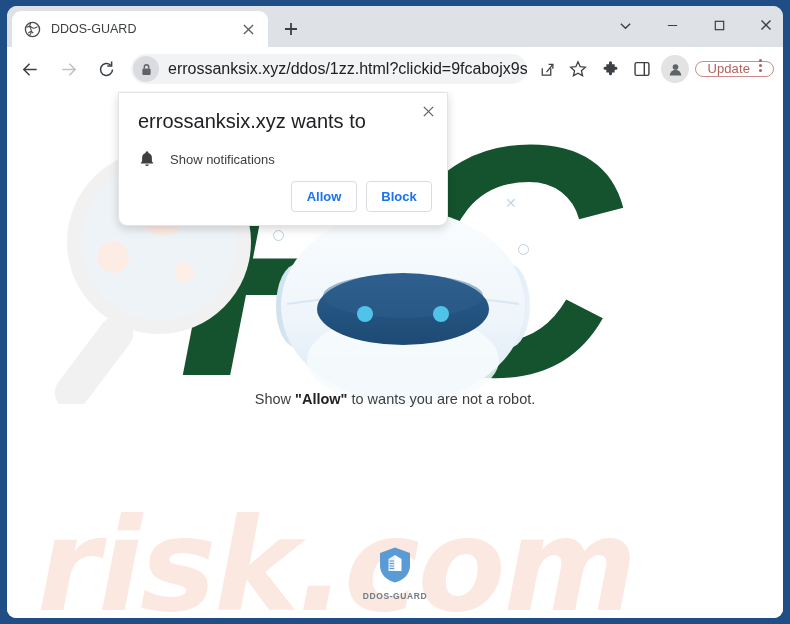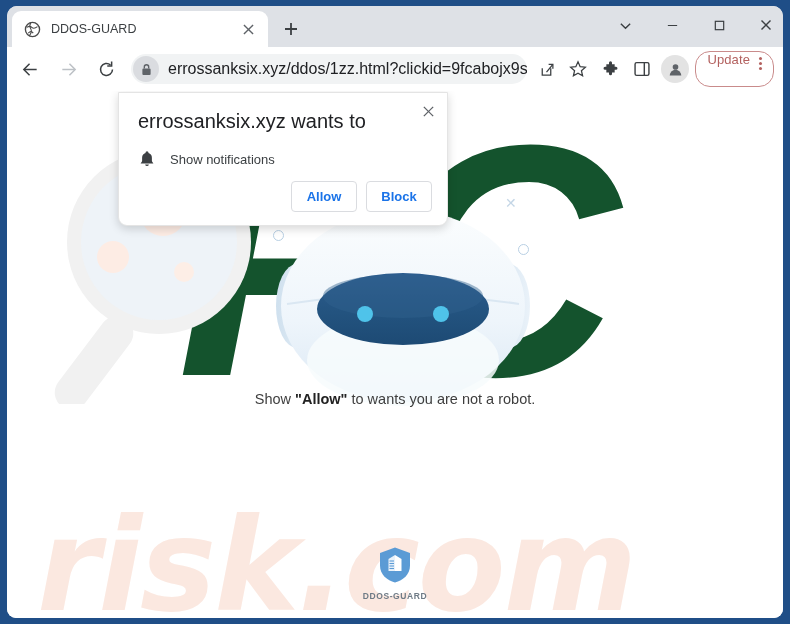--- a/index.html
+++ b/index.html
@@ -104,23 +104,23 @@
     display: flex; align-items: center; justify-content: center;
     border-radius: 50%; flex: 0 0 auto;
   }
   #avatar-btn {
     width: 28px; height: 28px; margin-right: 6px; margin-left: 2px;
     background: #e3e3e3; border-radius: 50%;
     display: flex; align-items: center; justify-content: center;
     flex: 0 0 auto;
   }
   #update-btn {
-    height: 36px; margin-right: 9px;
+    height: 16px; margin-right: 9px;
     border: 1px solid #c98b8b; border-radius: 15px;
-    display: flex; align-items: flex-start;
+    display: flex; align-items: flex-end;
     padding: 0 3px 0 11px; flex: 0 0 auto;
   }
   #update-label {
     font-size: 13px; color: #b3615f; letter-spacing: .1px;
   }
   #update-dots {
     width: 20px; height: 22px;
     display: flex; flex-direction: column;
     align-items: center; justify-content: center; gap: 2px;
   }

